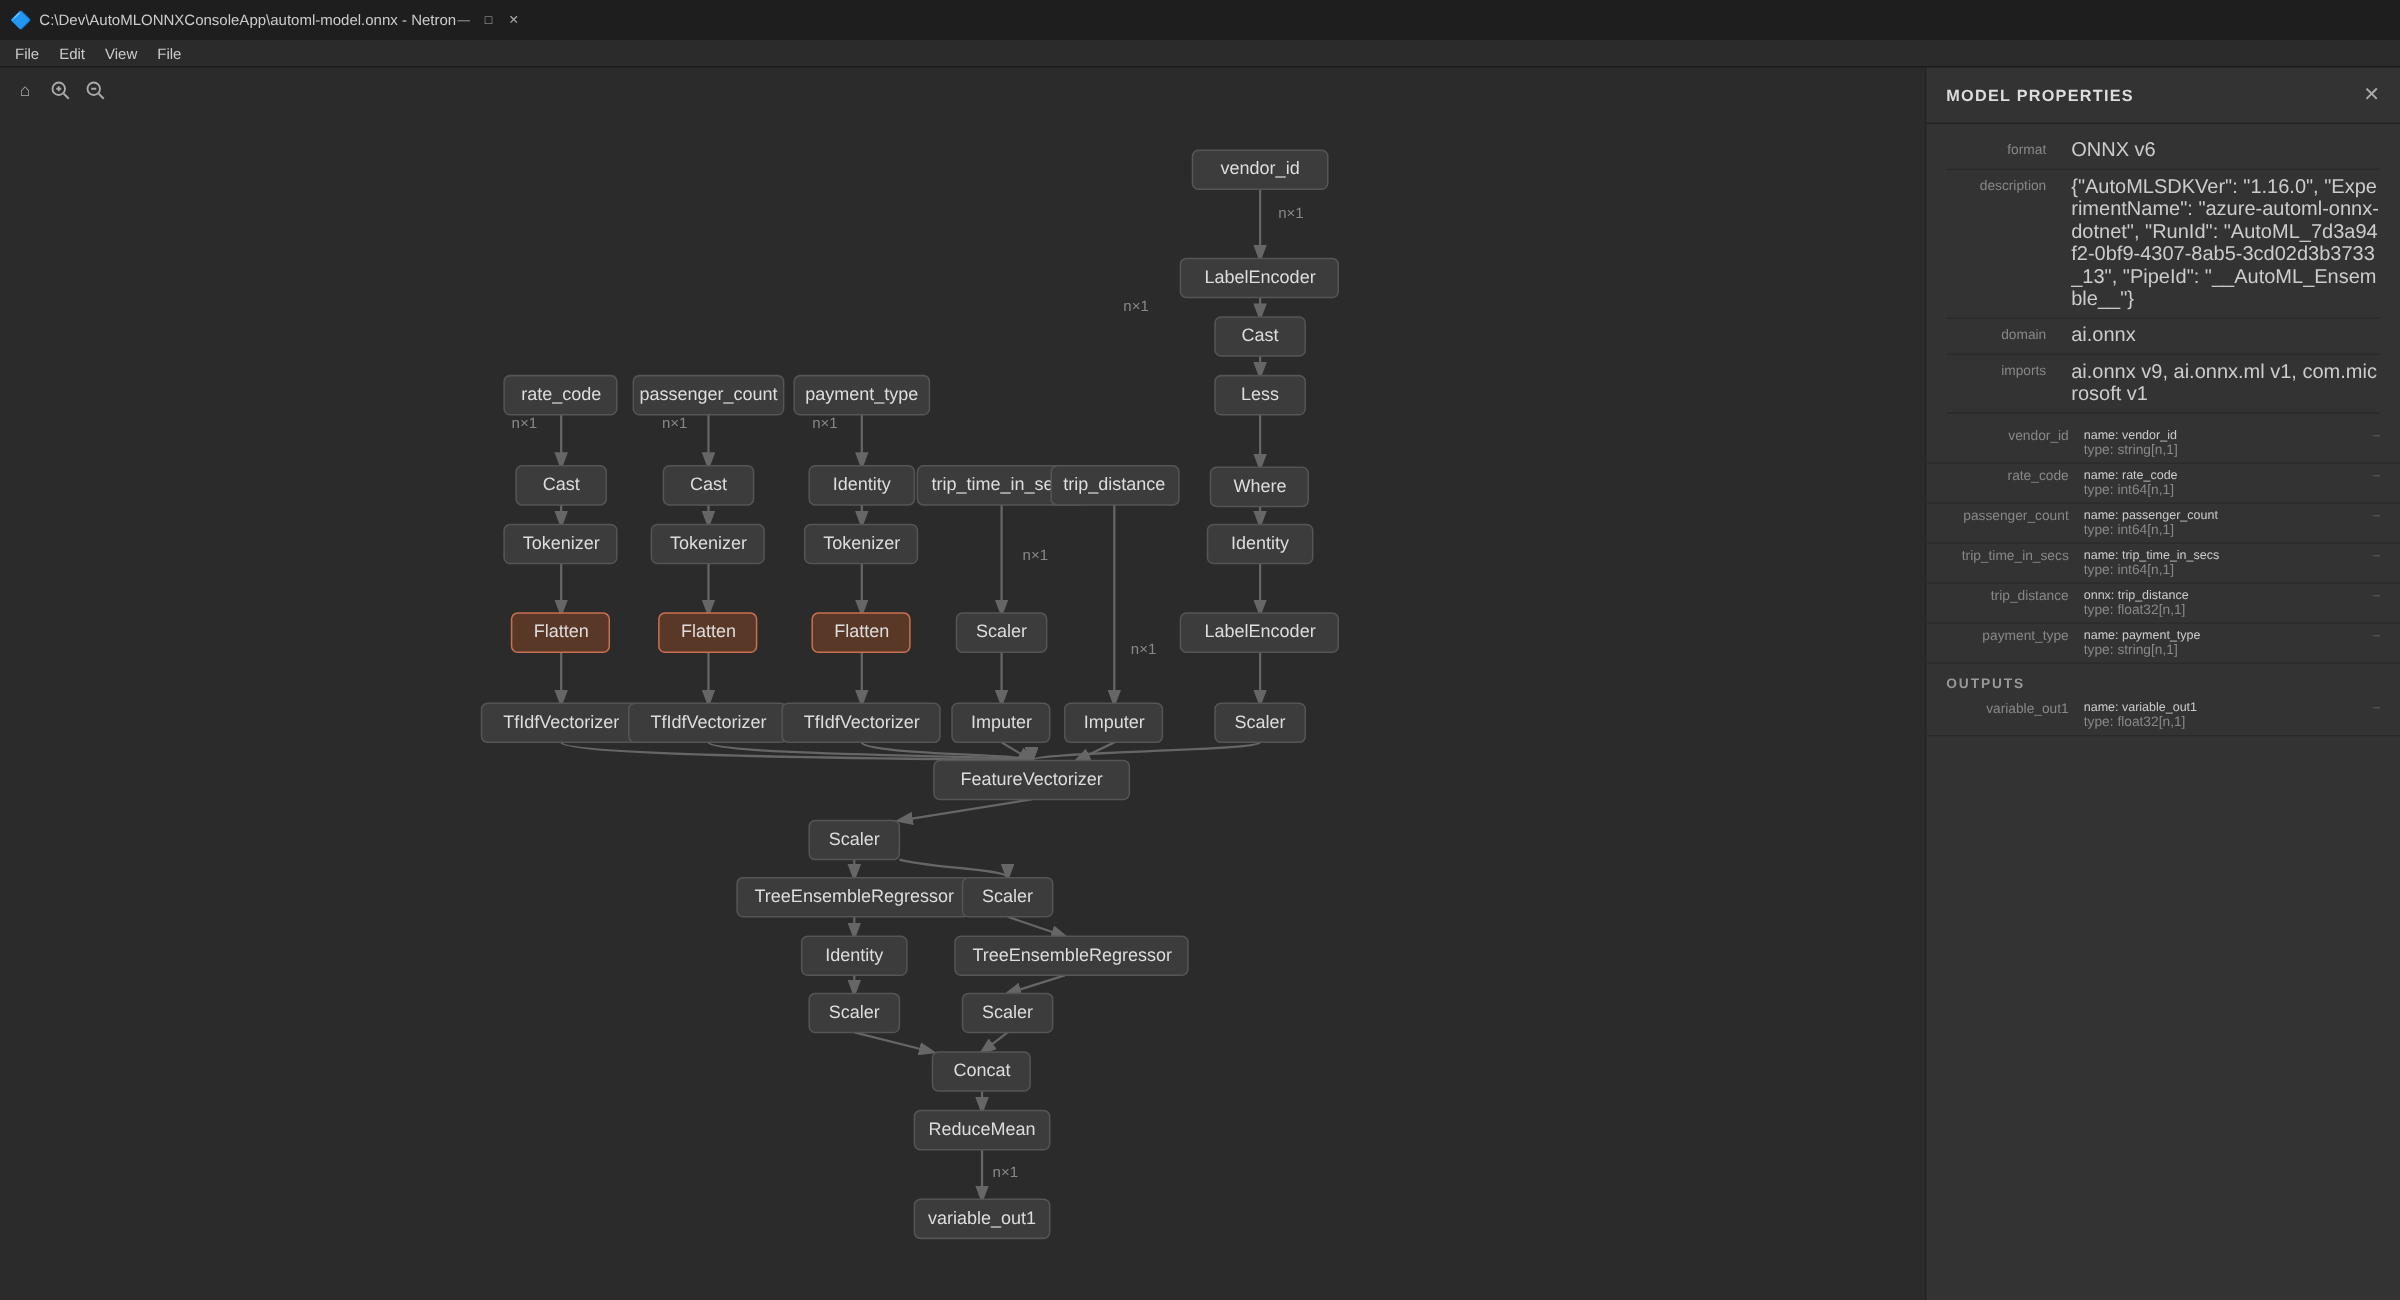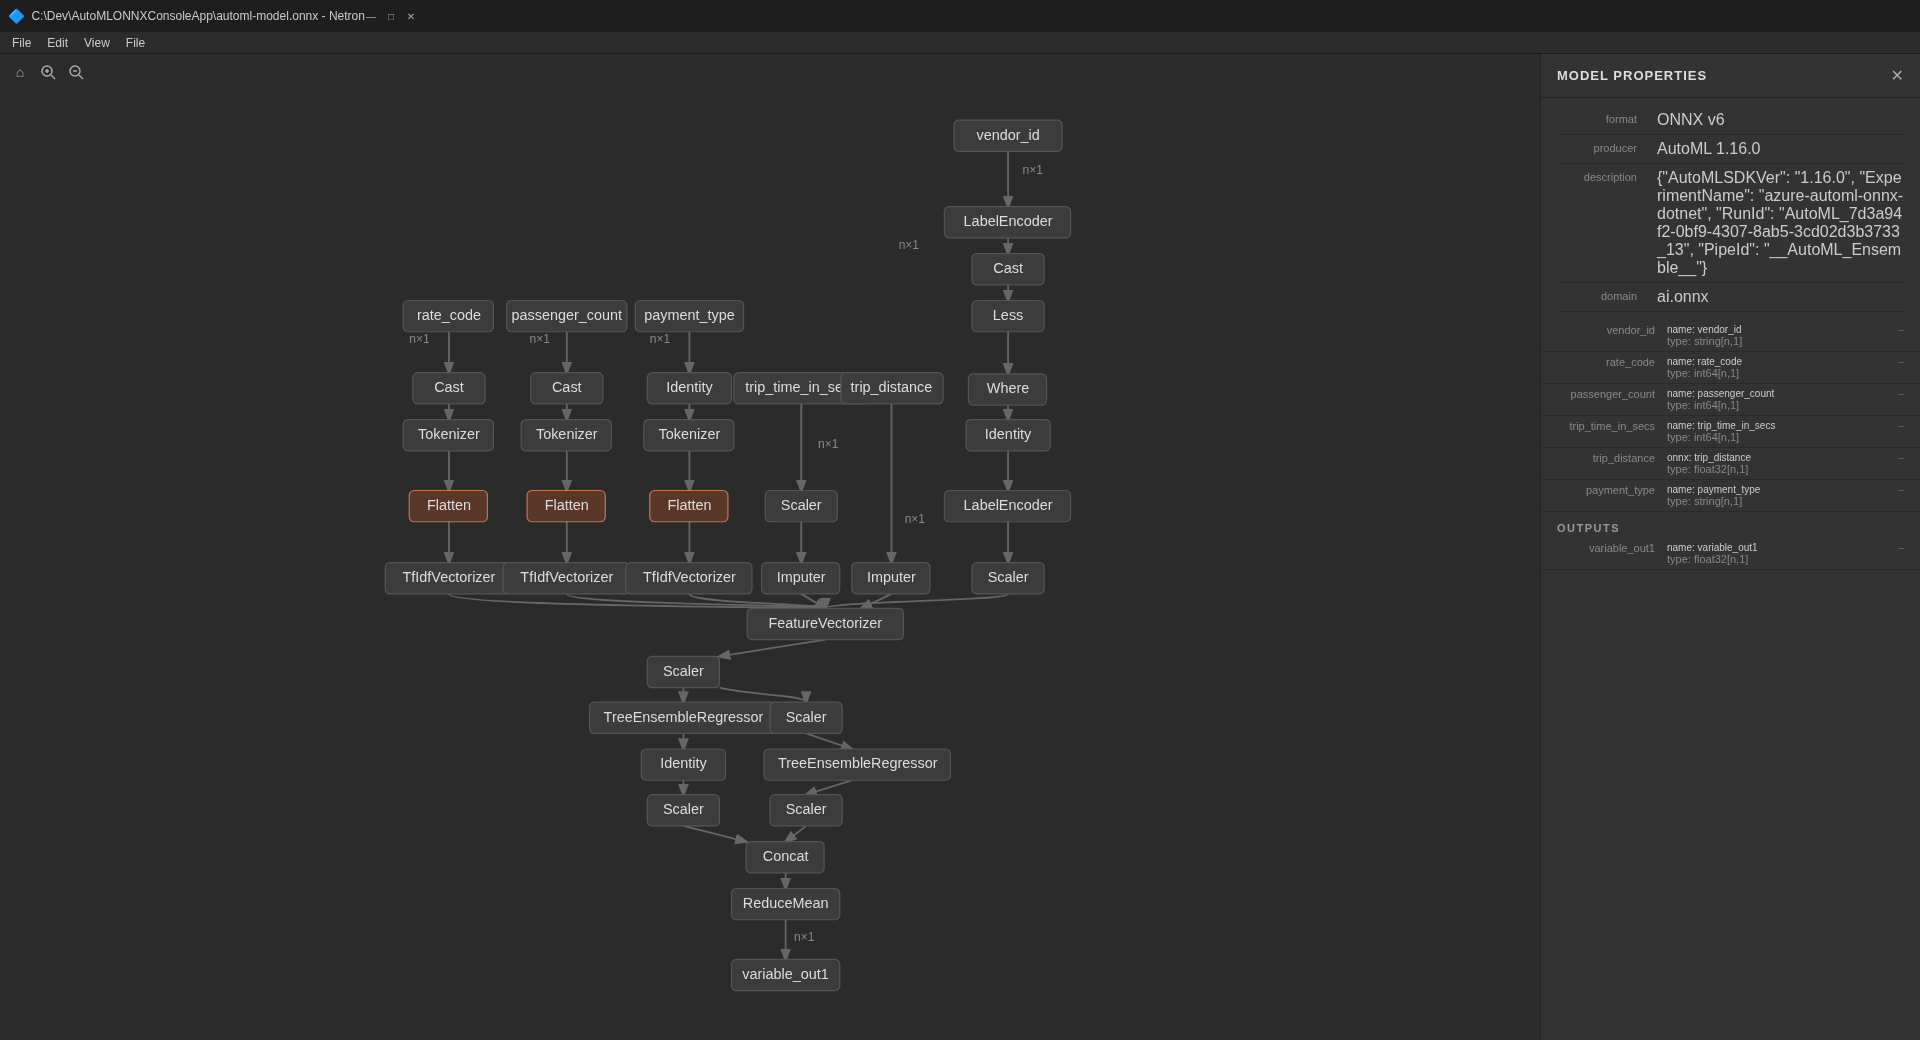--- a/index.html
+++ b/index.html
@@ -467,31 +467,31 @@
       <h2>MODEL PROPERTIES</h2>
       <button class="close-btn">✕</button>
     </div>
 
     <div class="prop-section">
       <div class="prop-row">
         <span class="prop-label">format</span>
         <span class="prop-value">ONNX v6</span>
       </div>
       <div class="prop-row">
-        <span class="prop-label">producer</span>
-        <span class="prop-value">AutoML 1.16.0</span>
-      </div>
-      <div class="prop-row">
         <span class="prop-label">description</span>
         <span class="prop-value">{"AutoMLSDKVer": "1.16.0", "ExperimentName": "azure-automl-onnx-dotnet", "RunId": "AutoML_7d3a94f2-0bf9-4307-8ab5-3cd02d3b3733_13", "PipeId": "__AutoML_Ensemble__"}</span>
       </div>
       <div class="prop-row">
         <span class="prop-label">domain</span>
         <span class="prop-value">ai.onnx</span>
       </div>
+      <div class="prop-row">
+        <span class="prop-label">imports</span>
+        <span class="prop-value">ai.onnx v9, ai.onnx.ml v1, com.microsoft v1</span>
+      </div>
     </div>
 
 
     <div id="inputs-section">
 
       <div class="input-row">
         <div class="input-name-col">vendor_id</div>
         <div class="input-details">
           <div class="name-line">name: vendor_id</div>
           <div class="type-line">type: string[n,1]</div>

